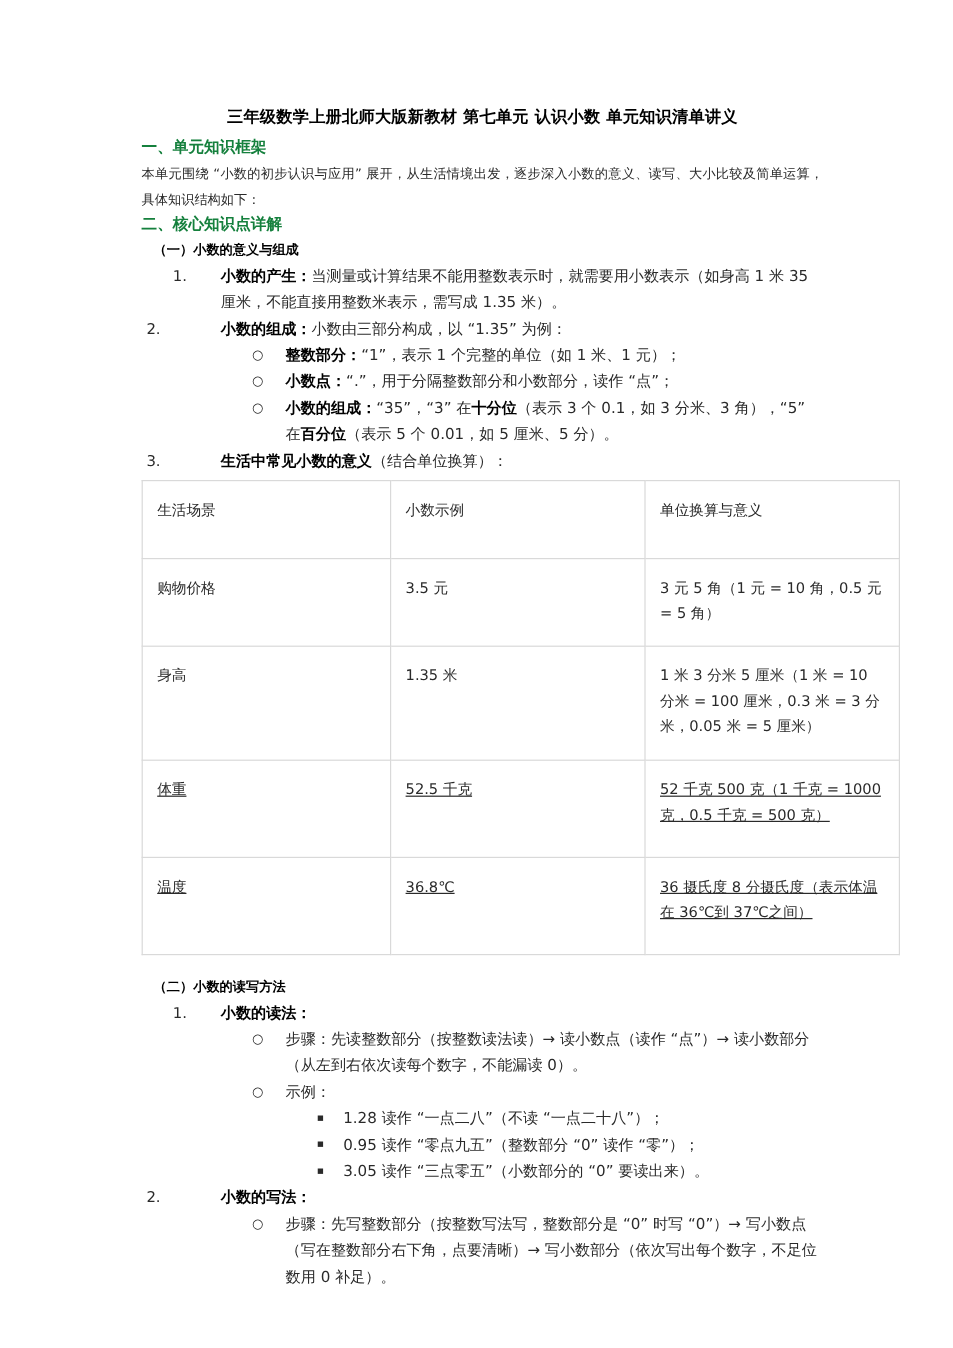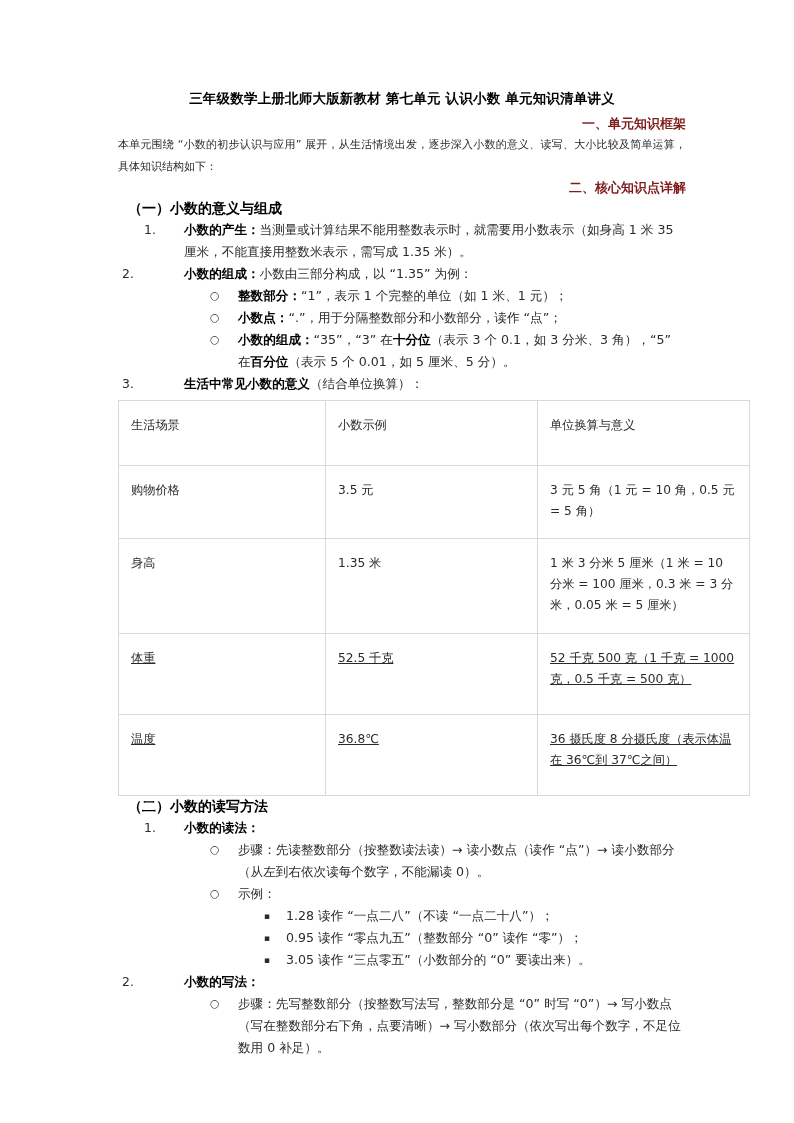--- a/index.html
+++ b/index.html
@@ -29,34 +29,33 @@
     margin: 0 0 6px 0;
     letter-spacing: 0.2px;
     color: #000;
   }
   h2.sec {
     font-size: 13px;
     font-weight: bold;
     line-height: 20px;
     margin: 0;
     padding: 0;
-    color: #7f1d1d;
-    text-align: right;
+    color: #15803d;
   }
   p.body-text {
     font-size: 11px;
     line-height: 22px;
     margin: 0;
     padding: 0;
     color: #2a2a2a;
     text-align: justify;
     text-justify: inter-ideograph;
   }
   h3.subsec {
-    font-size: 14px;
+    font-size: 11px;
     font-weight: bold;
     line-height: 21px;
     margin: 0;
     padding: 0 0 0 10px;
     color: #000;
   }
   
   ol.lvl1 {
     list-style: none;
     margin: 0;
@@ -127,21 +126,21 @@
     top: 0px;
     font-size: 9px;
     line-height: 22px;
     color: #2a2a2a;
   }
   b, strong { font-weight: bold; color: #000; }
   
   table.kv {
     border-collapse: collapse;
     width: 556px;
-    margin: 5px 0 0 0;
+    margin: 5px 0 16px 0;
     table-layout: fixed;
   }
   table.kv td {
     border: 1px solid #d9d9d9;
     vertical-align: top;
     padding: 14px 12px 14px 12px;
     font-size: 12.2px;
     line-height: 21px;
     color: #2a2a2a;
   }

